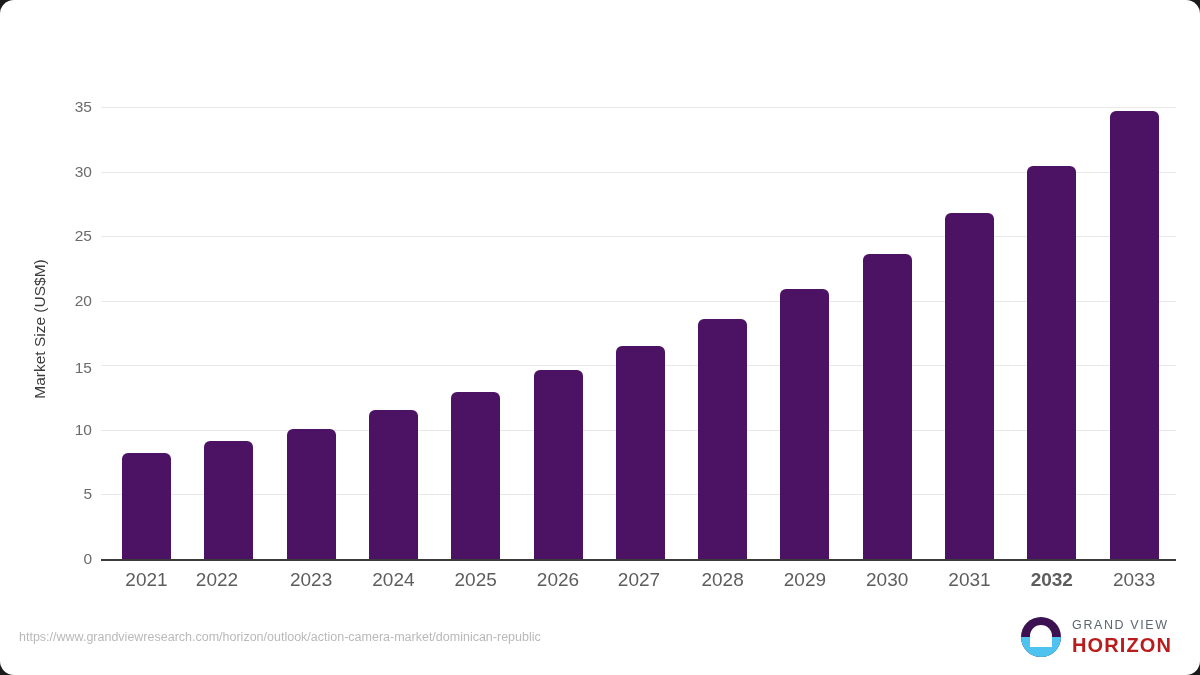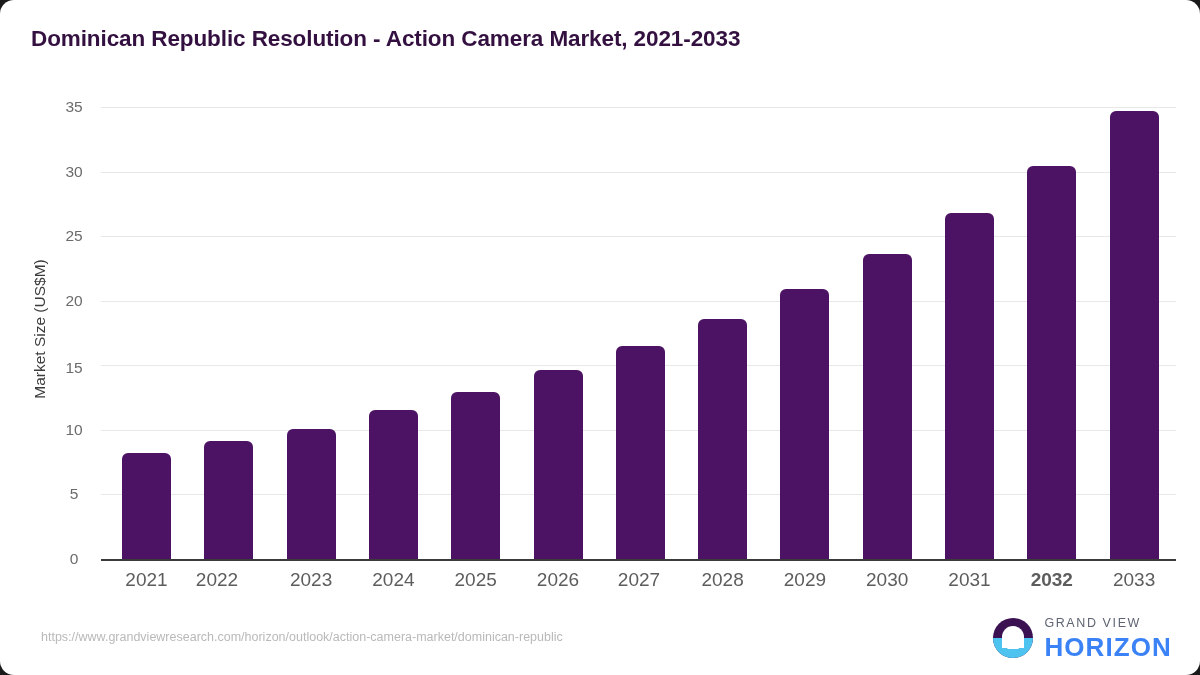--- a/index.html
+++ b/index.html
@@ -48,21 +48,21 @@
     text-align: center;
     transform: rotate(-90deg);
     font-size: 15.5px;
     color: #3c3c3c;
     white-space: nowrap;
   }
   .ytick {
     position: absolute;
     left: 56px;
     width: 36px;
-    text-align: center;
+    text-align: right;
     font-size: 15.5px;
     color: #6b6b6b;
     transform: translateY(-50%);
     white-space: nowrap;
   }
   .gridline {
     position: absolute;
     left: 101px;
     width: 1075px;
     height: 1px;
@@ -87,21 +87,21 @@
     top: 569px;
     width: 90px;
     text-align: center;
     font-size: 19px;
     color: #5d5d5d;
     white-space: nowrap;
   }
   
   .source-url {
     position: absolute;
-    left: 41px;
+    left: 19px;
     top: 630px;
     font-size: 12.5px;
     color: #b9b9b9;
     white-space: nowrap;
   }
   .logo {
     position: absolute;
     right: 28px;
     top: 617px;
     display: flex;
@@ -152,32 +152,31 @@
     line-height: 1;
   }
   .logo-top {
     font-size: 12.5px;
     letter-spacing: 1.6px;
     color: #5e6472;
     font-weight: normal;
     margin-bottom: 4px;
   }
   .logo-bottom {
-    font-size: 26px;
+    font-size: 20px;
     letter-spacing: 1.1px;
-    color: #3b82f6;
+    color: #b91c1c;
     font-weight: bold;
   }
 </style>
 </head>
 <body>
 
 <div class="frame">
 
-  <div class="chart-title">Dominican Republic Resolution - Action Camera Market, 2021-2033</div>
 
   <div class="plot-wrap">
     <div class="y-axis-title">Market Size (US$M)</div>
     <div id="gridlines">
         <div class="gridline" style="top: 494.429px;"></div>
         <div class="gridline" style="top: 429.857px;"></div>
         <div class="gridline" style="top: 365.286px;"></div>
         <div class="gridline" style="top: 300.714px;"></div>
         <div class="gridline" style="top: 236.143px;"></div>
         <div class="gridline" style="top: 171.571px;"></div>

